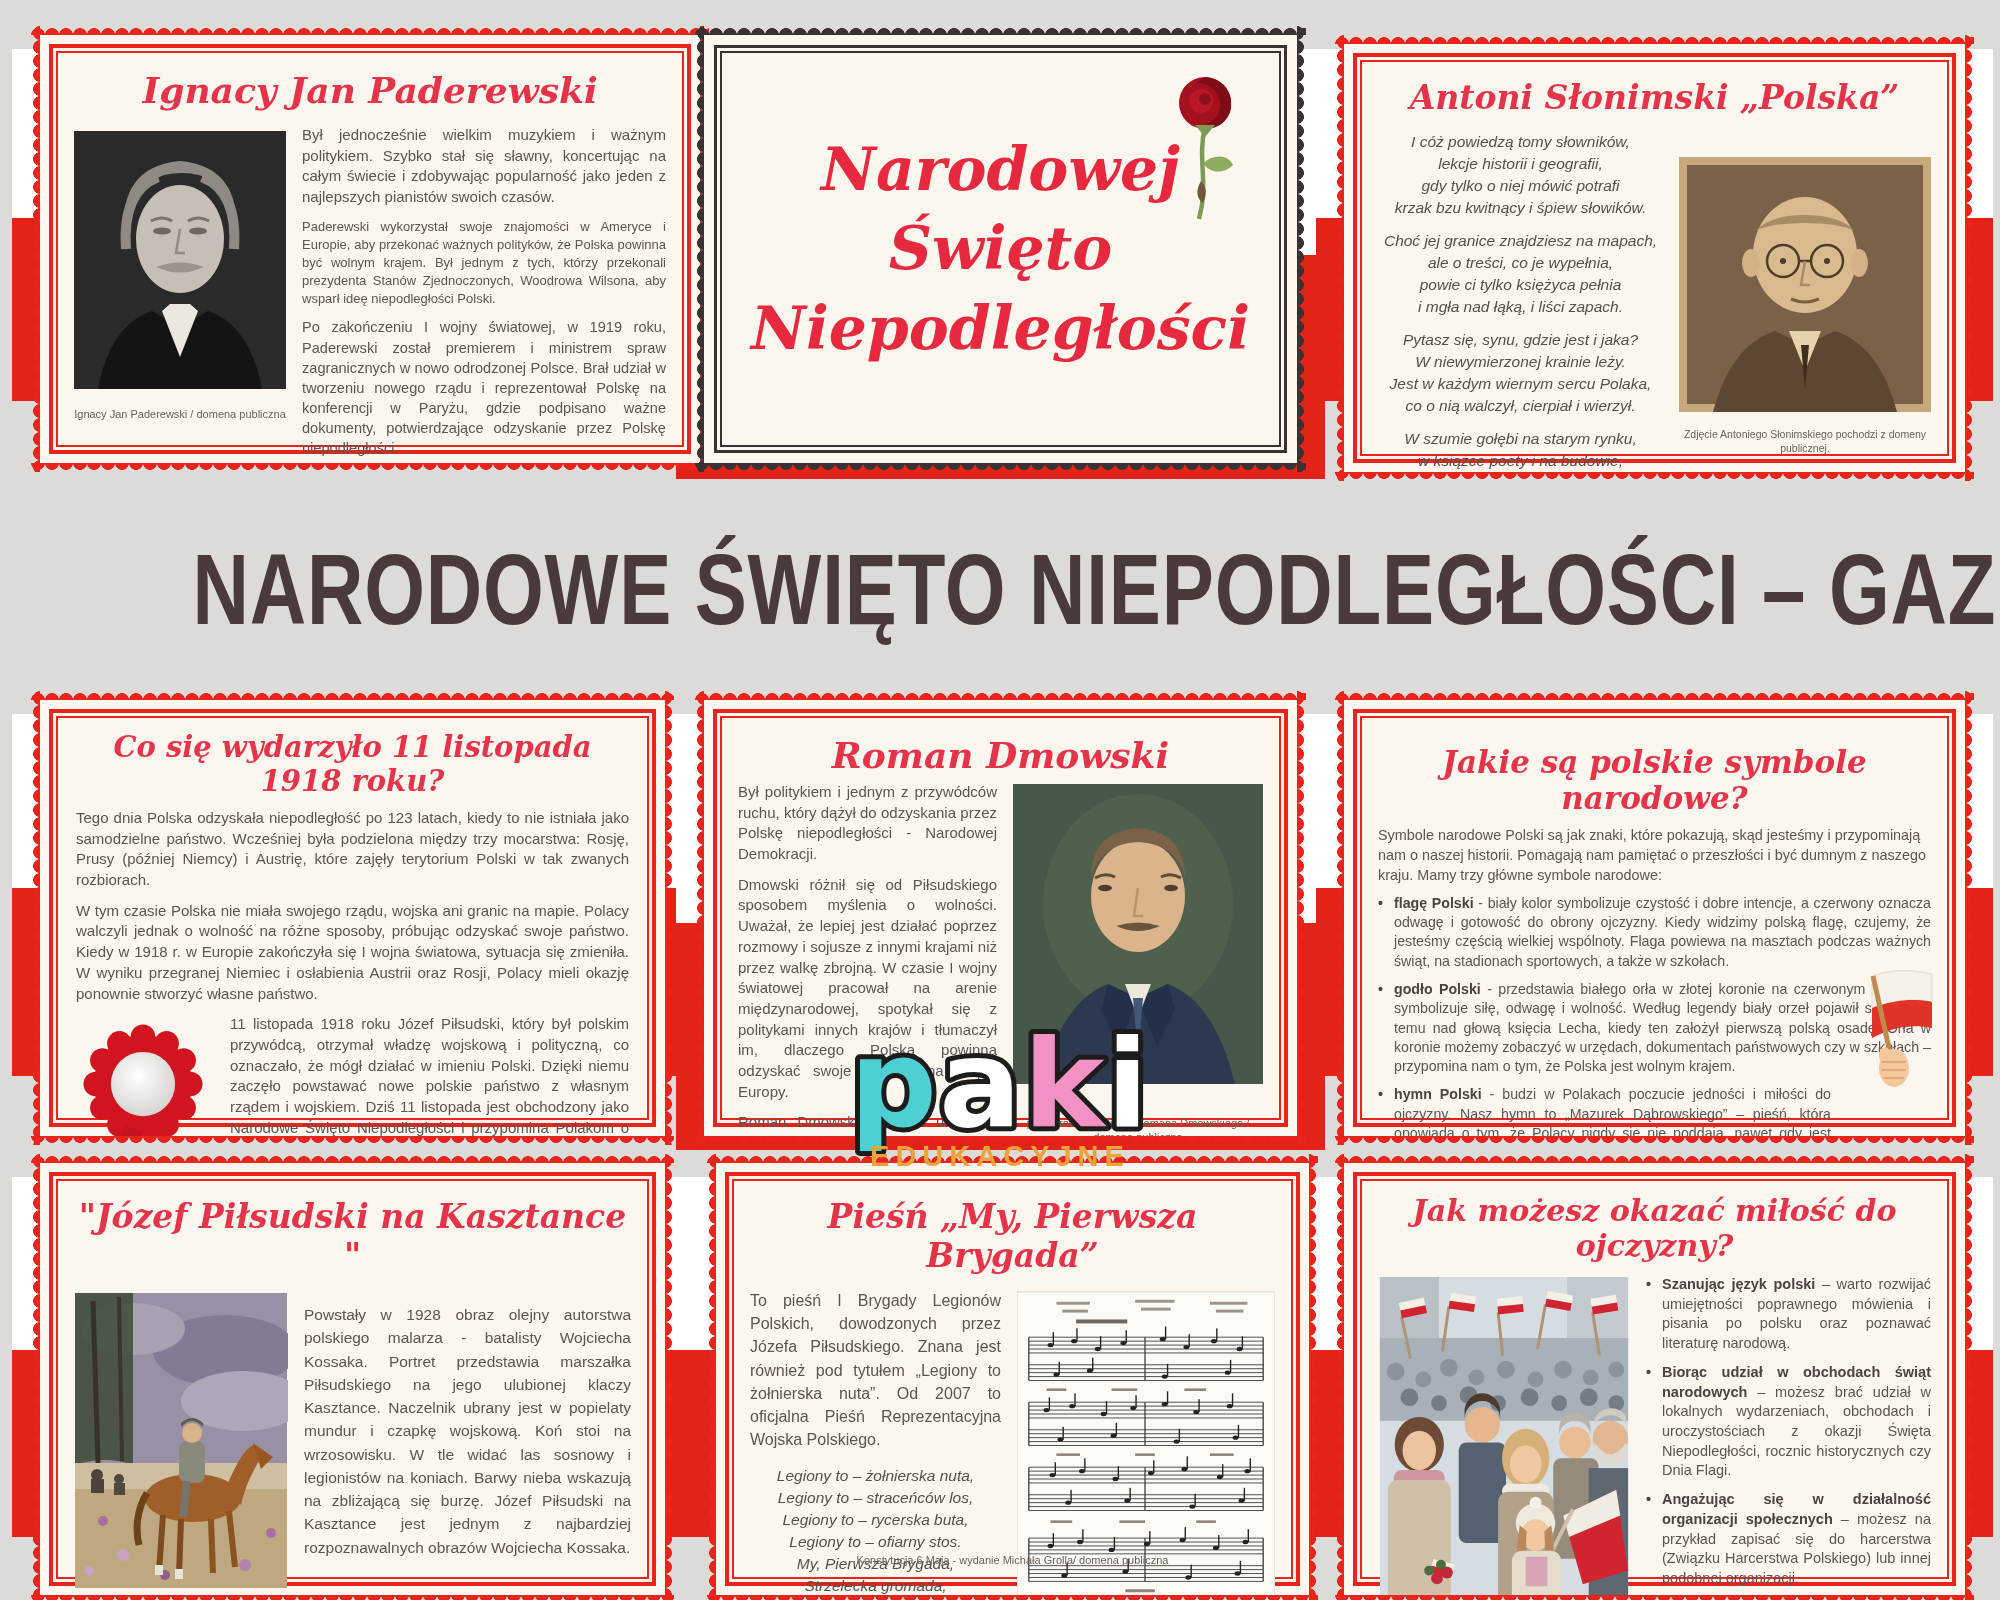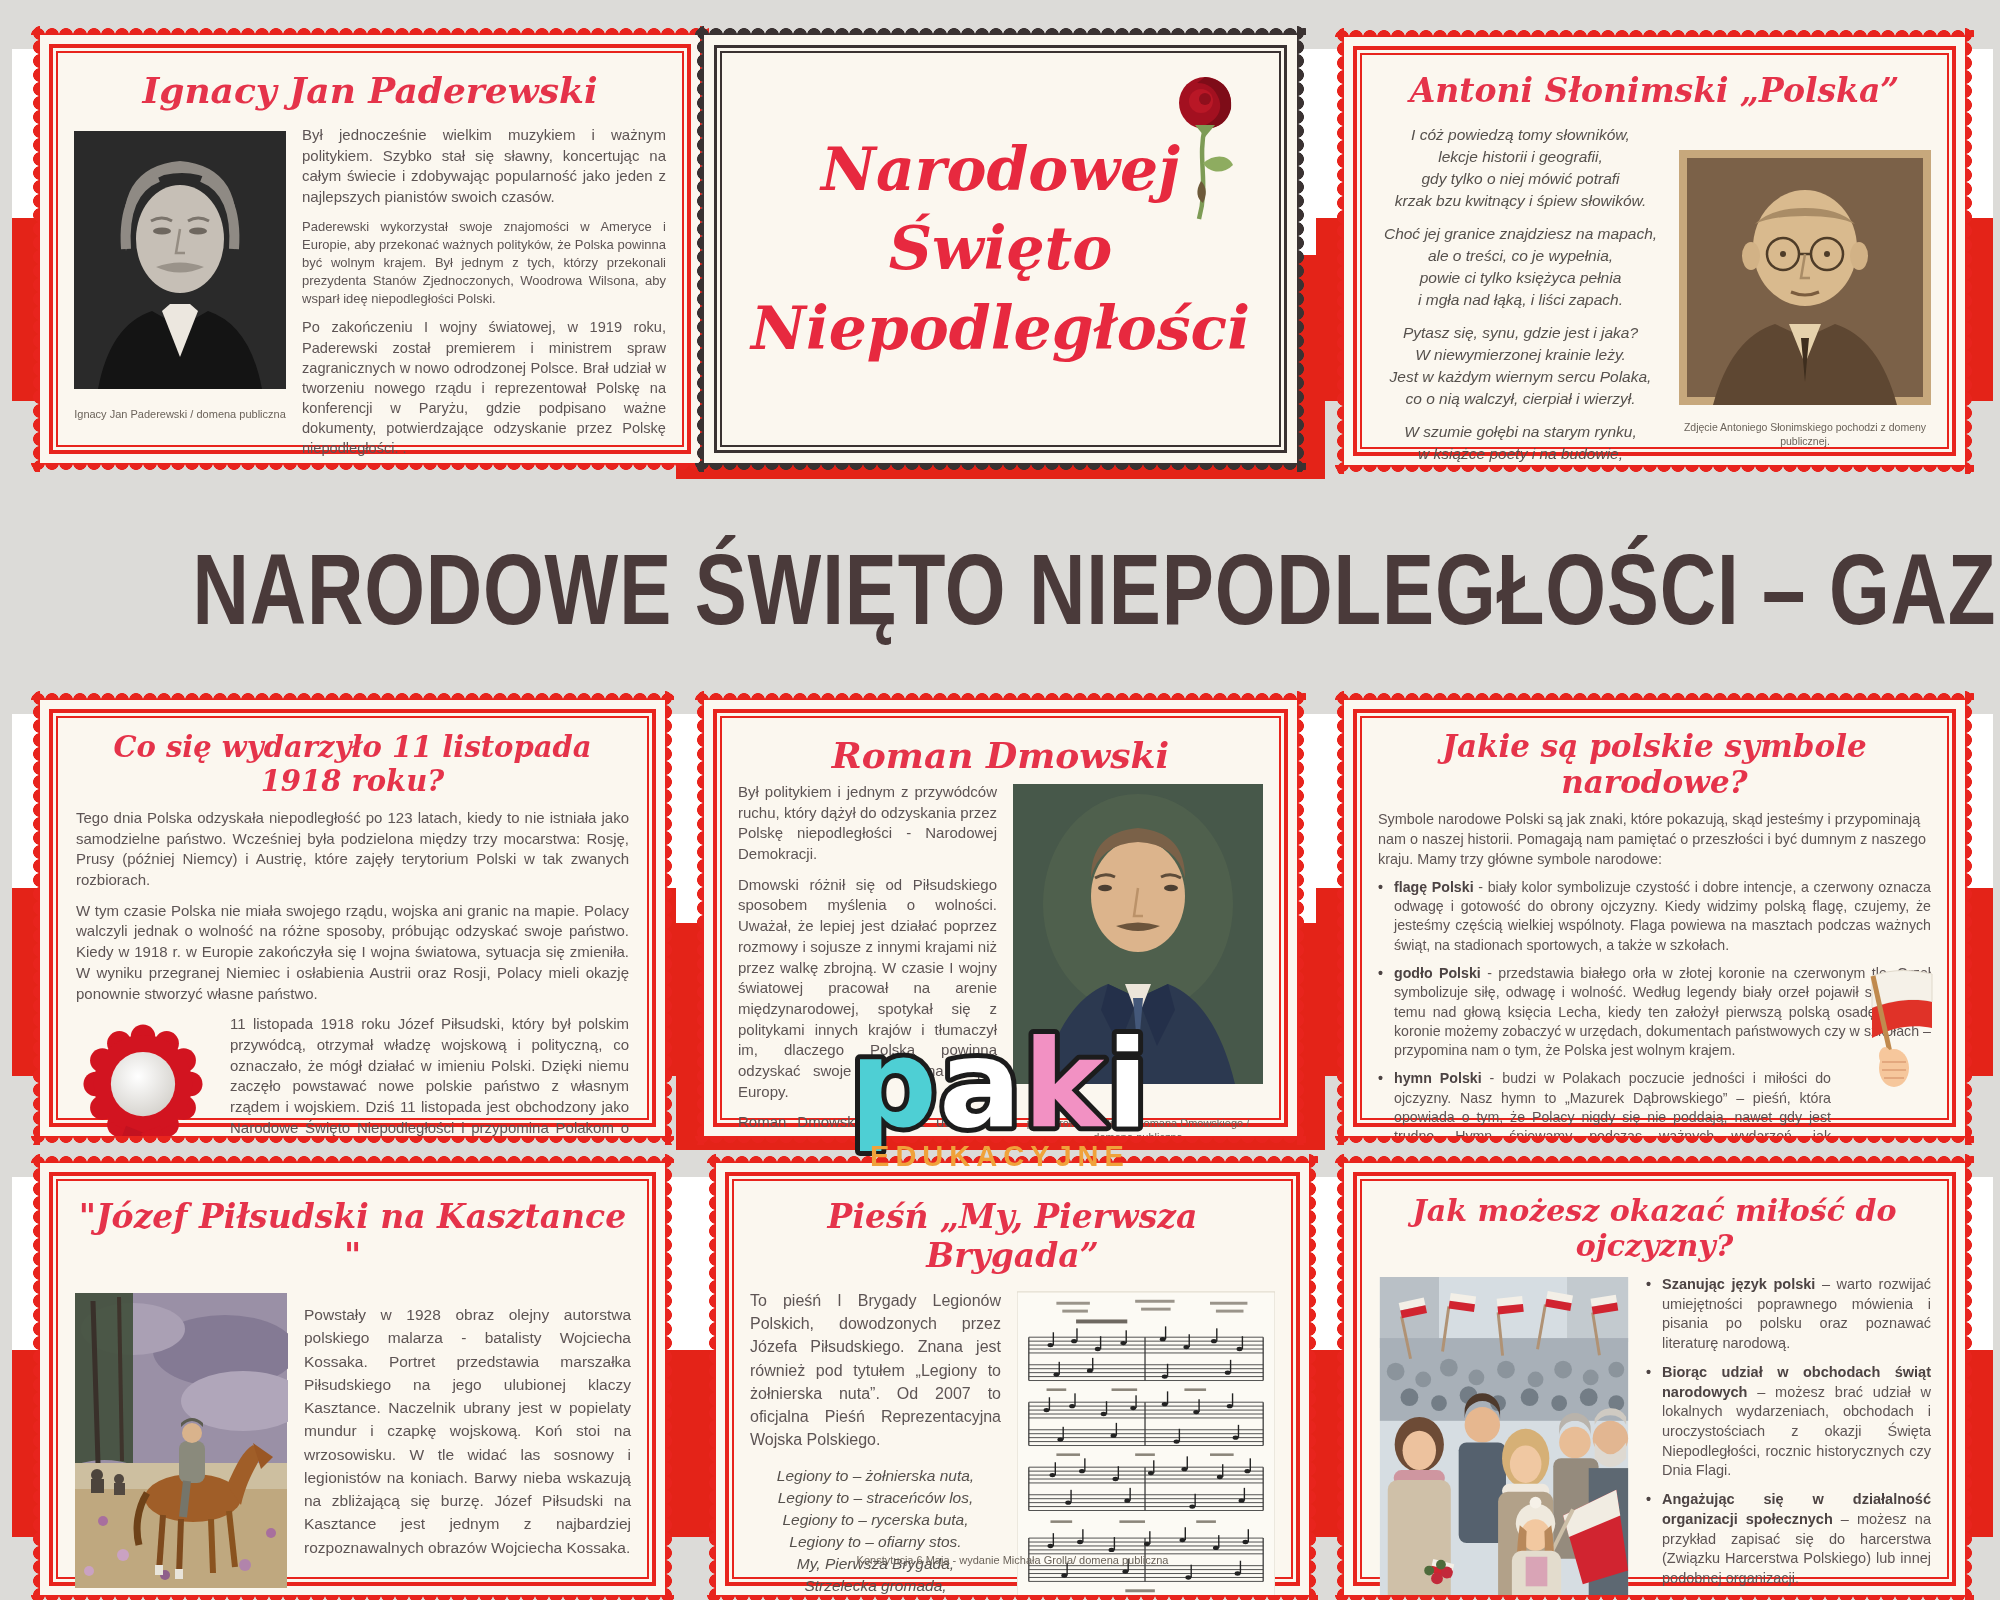--- a/index.html
+++ b/index.html
@@ -103,21 +103,21 @@
         <path d="M40,106 C34,116 36,124 42,128 C46,120 46,112 40,106 Z" fill="#6d5a3a"></path>
         <circle cx="44" cy="28" r="26" fill="#a31020"></circle>
         <path d="M44,2 C62,4 72,16 70,34 C66,50 52,56 40,52 C56,46 62,36 58,24 C54,14 48,8 36,8 Z" fill="#7e0c18"></path>
         <circle cx="40" cy="26" r="12" fill="#b91726"></circle>
         <circle cx="44" cy="24" r="6" fill="#8e0f1c"></circle>
         <path d="M34,50 L44,62 L54,50" fill="#7d9b55"></path>
       </svg>
     </section>
   </div>
 
-  <div class="cw" style="left:1344px;top:37px;width:621px;height:428px;">
+  <div class="cw" style="left:1344px;top:44px;width:621px;height:428px;">
     <div class="scallops"></div>
     <section class="card">
       <h2 class="script-title" style="font-size:33px;">Antoni Słonimski „Polska”</h2>
       <div class="row">
         <div style="flex:1;">
           <p class="poem">I cóż powiedzą tomy słowników,
 lekcje historii i geografii,
 gdy tylko o niej mówić potrafi
 krzak bzu kwitnący i śpiew słowików.</p>
           <p class="poem">Choć jej granice znajdziesz na mapach,
@@ -228,21 +228,21 @@
             <path d="M120,214 L125,272 L130,214 Z" fill="#44587a"></path>
           </svg>
           <figcaption class="caption" style="margin-top:28px;">pokolorowane zdjęcie Romana Dmowskiego / domena publiczna</figcaption>
         </figure>
       </div>
     </section>
   </div>
 
   <div class="cw" style="left:1344px;top:700px;width:621px;height:436px;">
     <div class="scallops"></div>
-    <section class="card" style="padding:24px 34px;">
+    <section class="card" style="padding:40px 34px;">
       <h2 class="script-title" style="font-size:31px;margin-bottom:10px;">Jakie są polskie symbole narodowe?</h2>
       <p class="bt" style="font-size:14.4px;text-align:left;margin-bottom:8px;">Symbole narodowe Polski są jak znaki, które pokazują, skąd jesteśmy i przypominają nam o naszej historii. Pomagają nam pamiętać o przeszłości i być dumnym z naszego kraju. Mamy trzy główne symbole narodowe:</p>
       <ul class="blist" style="font-size:14.2px;">
         <li><b class="lead">flagę Polski</b><span> - biały kolor symbolizuje czystość i dobre intencje, a czerwony oznacza odwagę i gotowość do obrony ojczyzny. Kiedy widzimy polską flagę, czujemy, że jesteśmy częścią wielkiej wspólnoty. Flaga powiewa na masztach podczas ważnych świąt, na stadionach sportowych, a także w szkołach.</span></li>
         <li><b class="lead">godło Polski</b><span> - przedstawia białego orła w złotej koronie na czerwonym tle. Orzeł symbolizuje siłę, odwagę i wolność. Według legendy biały orzeł pojawił się dawno temu nad głową księcia Lecha, kiedy ten założył pierwszą polską osadę. Orła w koronie możemy zobaczyć w urzędach, dokumentach państwowych czy w szkołach – przypomina nam o tym, że Polska jest wolnym krajem.</span></li>
         <li style="padding-right:100px;"><b class="lead">hymn Polski</b><span> - budzi w Polakach poczucie jedności i miłości do ojczyzny. Nasz hymn to „Mazurek Dąbrowskiego” – pieśń, która opowiada o tym, że Polacy nigdy się nie poddają, nawet gdy jest trudno. Hymn śpiewamy podczas ważnych wydarzeń, jak uroczystości państwowe czy mecze.</span></li>
       </ul>
       <svg width="95" height="140" viewBox="0 0 95 140" style="position:absolute;right:28px;top:262px;">
         <path d="M30,14 C52,6 72,8 90,12 L90,40 C72,36 52,38 30,46 Z" fill="#f5f1e8" stroke="#e0d9cb" stroke-width="1"></path>
         <path d="M30,46 C52,38 72,36 90,40 L90,66 C72,62 52,64 30,76 Z" fill="#e03228"></path>

